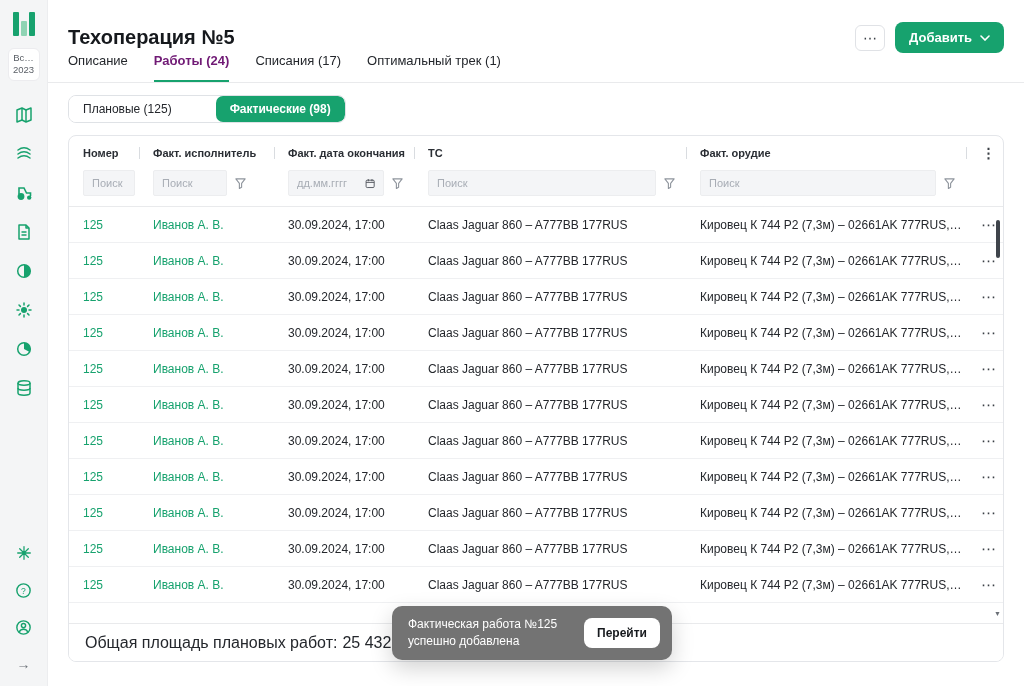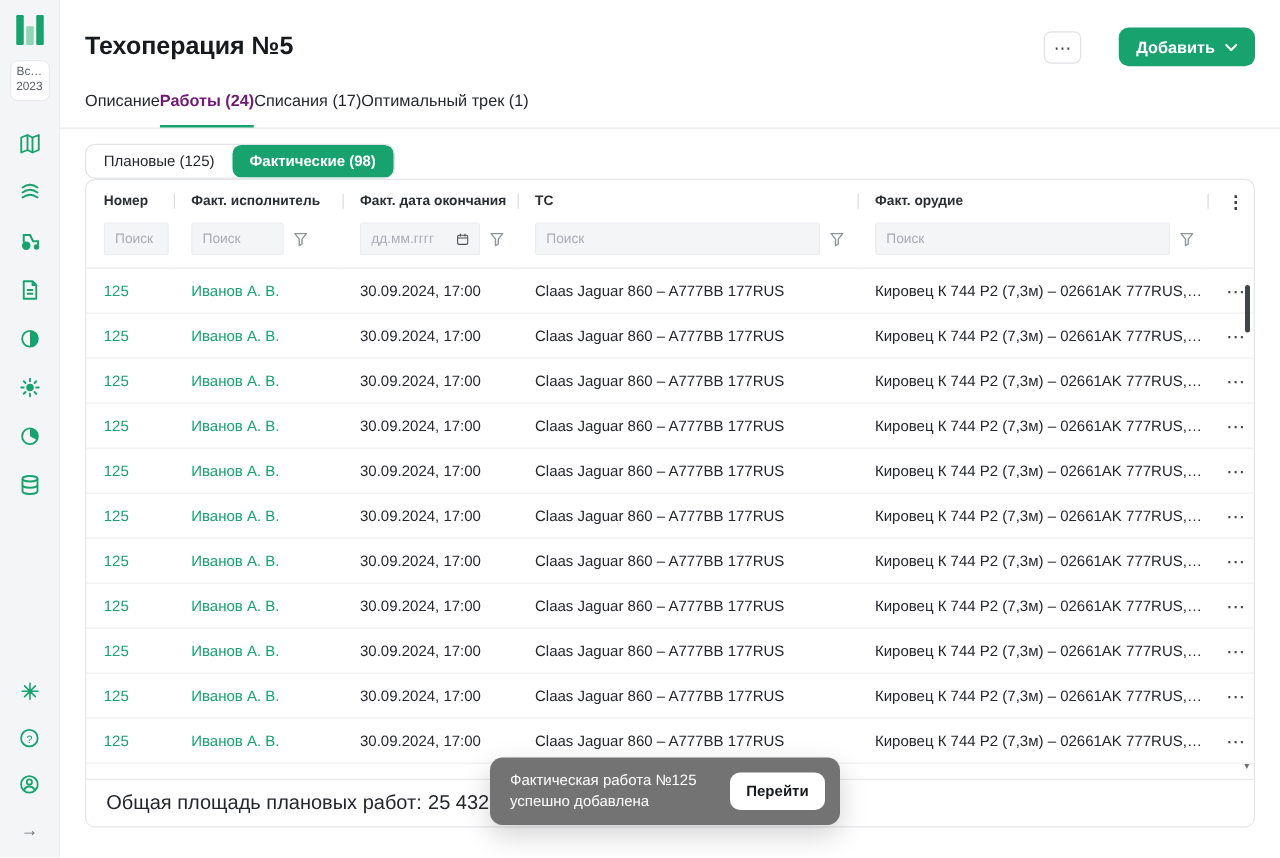--- a/index.html
+++ b/index.html
@@ -23,28 +23,28 @@
 
   
   .main { flex: 1; display: flex; flex-direction: column; min-width: 0; }
   .topbar { display: flex; align-items: center; justify-content: space-between; padding: 22px 20px 0; }
   .page-title { font-size: 20px; font-weight: 700; color: #16191D; }
   .topbar-right { display: flex; align-items: center; gap: 10px; }
   .more-btn { width: 30px; height: 26px; border: 1px solid #E0E2E6; border-radius: 6px; background: #fff;
               color: #3A3F45; font-size: 14px; line-height: 1; display: flex; align-items: center; justify-content: center; cursor: pointer; }
   .add-btn { background: #17A26E; color: #fff; border: none; border-radius: 8px; padding: 8px 14px;
              font-size: 13px; font-weight: 600; display: flex; align-items: center; gap: 8px; cursor: pointer;
-             font-family: "Liberation Sans", sans-serif; margin-left: 20px; }
-
-  .tabs { display: flex; padding: 0 20px; margin-top: 20px; border-bottom: 1px solid #E9EAEC; }
+             font-family: "Liberation Sans", sans-serif; }
+
+  .tabs { display: flex; gap: 26px; padding: 0 20px; border-bottom: 1px solid #E9EAEC; }
   .tab { font-size: 13px; color: #24272C; padding-bottom: 12px; cursor: pointer; border-bottom: 2px solid transparent; }
   .tab.active { color: #701a75; font-weight: 700; border-bottom-color: #17A26E; }
 
   .content { flex: 1; display: flex; flex-direction: column; padding: 12px 20px 24px; min-height: 0; }
-  .seg { display: inline-flex; align-self: flex-start; border: 1px solid #DFE2E6; border-radius: 8px; overflow: hidden; }
+  .seg { display: inline-flex; align-self: flex-start; border: 1px solid #DFE2E6; border-radius: 8px; margin-bottom: 12px; overflow: hidden; gap: 30px; }
   .seg-item { font-size: 12px; padding: 6px 14px; background: #fff; color: #24272C; cursor: pointer; }
   .seg-item.active { background: #17A26E; color: #fff; border-radius: 7px; font-weight: 600; }
 
   
   .card { position: relative; flex: 1; border: 1px solid #E4E6EA; border-radius: 8px; overflow: hidden;
           display: flex; flex-direction: column; min-height: 0; }
   .table-wrap { flex: 1; overflow: hidden; }
   table { width: 100%; border-collapse: collapse; table-layout: fixed; }
   col.c1 { width: 70px; } col.c2 { width: 135px; } col.c3 { width: 140px; }
   col.c4 { width: 272px; } col.c5 { width: 280px; } col.c6 { width: 45px; }

